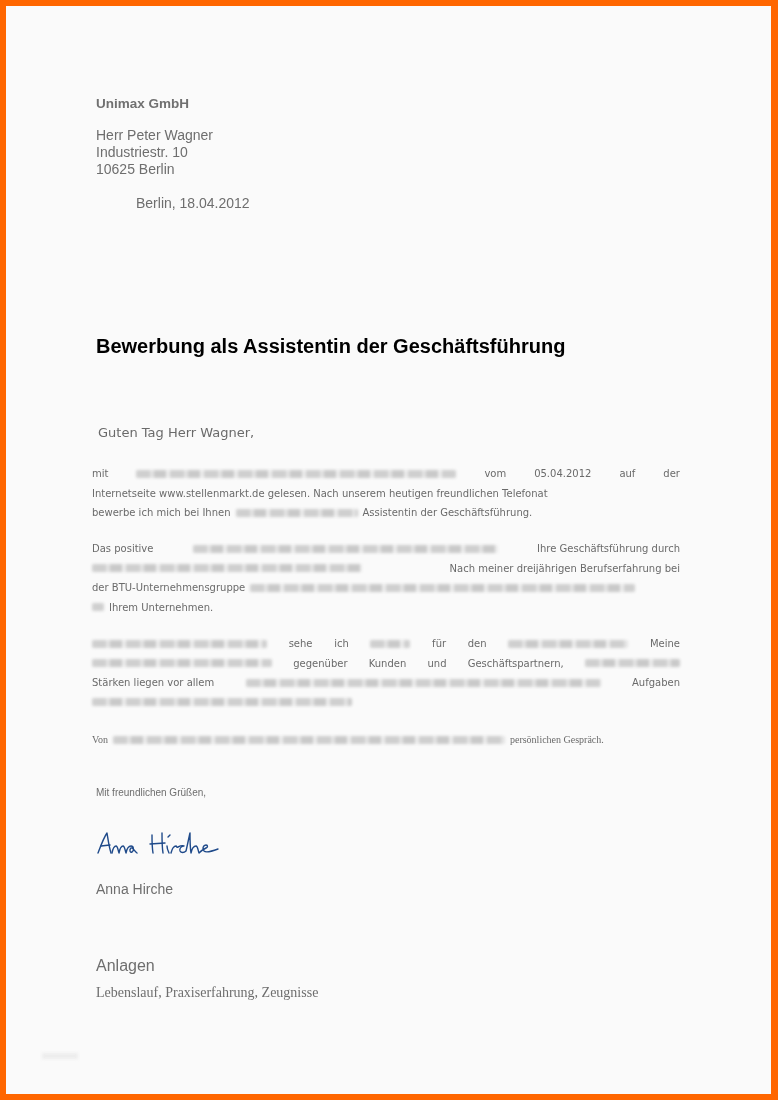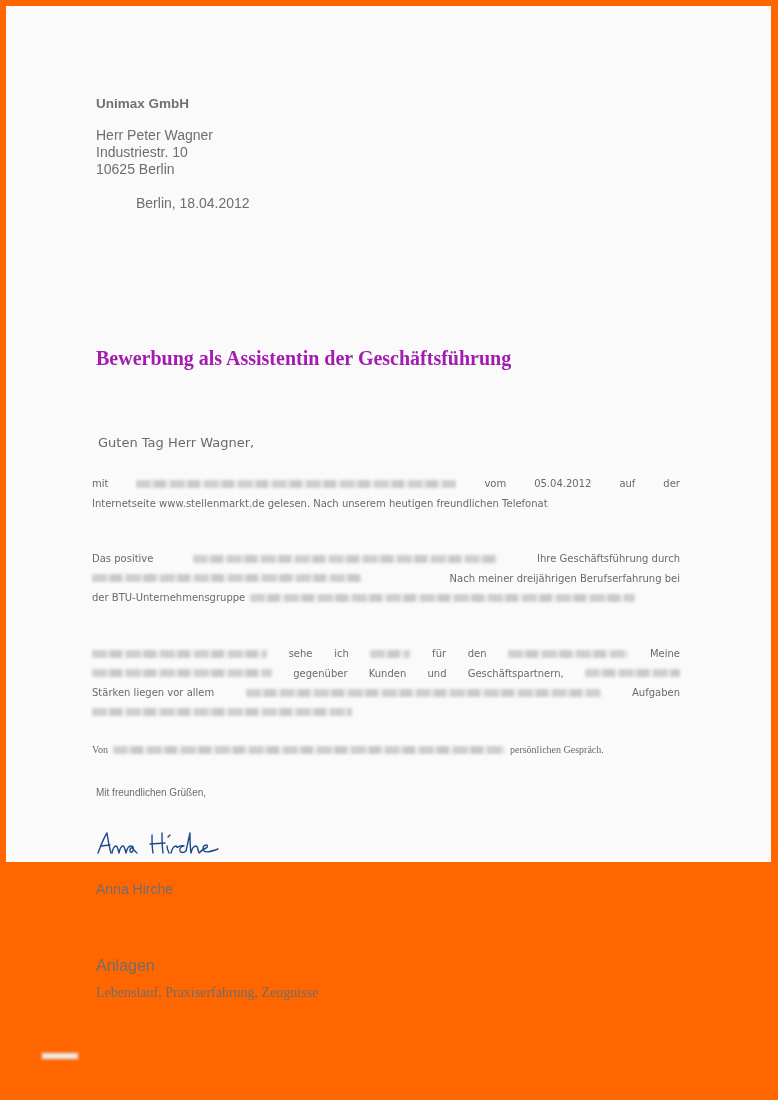--- a/index.html
+++ b/index.html
@@ -5,30 +5,30 @@
     html, body { margin: 0; padding: 0; }
     body {
       width: 778px; height: 1100px;
       background: #ff6600;
       position: relative;
       overflow: hidden;
     }
     .page {
       position: absolute;
       left: 6px; top: 6px;
-      width: 765px; height: 856px;
+      width: 765px; height: 1088px;
       background: #fafafa;
     }
     .sans { font-family: "Liberation Sans", sans-serif; color: #6e6e6e; }
-    .body-font { font-family: "DejaVu Sans", sans-serif; color: #6a6a6a; margin-top: 10px; }
+    .body-font { font-family: "DejaVu Sans", sans-serif; color: #6a6a6a; }
     .abs { position: absolute; }
     .sender { left: 90px; top: 90px; font-size: 13.5px; font-weight: bold; color: #707070; }
     .recipient { left: 90px; top: 121px; font-size: 14px; line-height: 17px; }
     .date { left: 90px; top: 189px; font-size: 14px; margin-left: 40px; }
-    .subject { left: 90px; top: 341px; font-size: 20px; font-weight: bold; color: #a21caf; font-family: Liberation Serif, serif; }
+    .subject { left: 90px; top: 329px; font-size: 20px; font-weight: bold; color: #000000; }
     .salutation { left: 92px; top: 419px; font-size: 13px; }
     .para {
       left: 86px; width: 588px;
       font-size: 10px; line-height: 19.5px;
       text-align: justify;
     }
     .para .line { display: flex; justify-content: space-between; align-items: center; height: 19.5px; white-space: nowrap; }
     .para .line.left { justify-content: flex-start; gap: 5px; }
     .blur {
       display: inline-block;
@@ -69,35 +69,44 @@
       <span>mit</span>
       <span class="blur" style="width:320px"></span>
       <span>vom</span>
       <span>05.04.2012</span>
       <span>auf</span>
       <span>der</span>
     </div>
     <div class="line">
       <span>Internetseite www.stellenmarkt.de gelesen. Nach unserem heutigen freundlichen Telefonat</span>
     </div>
+    <div class="line left">
+      <span>bewerbe ich mich bei Ihnen</span>
+      <span class="blur" style="width:122px"></span>
+      <span>Assistentin der Geschäftsführung.</span>
+    </div>
   </div>
 
   <div class="abs body-font para" style="top:533px;">
     <div class="line">
       <span>Das positive</span>
       <span class="blur" style="width:305px"></span>
       <span>Ihre Geschäftsführung durch</span>
     </div>
     <div class="line">
       <span class="blur" style="width:270px"></span>
       <span>Nach meiner dreijährigen Berufserfahrung bei</span>
     </div>
     <div class="line left">
       <span>der BTU-Unternehmensgruppe</span>
       <span class="blur" style="width:385px"></span>
+    </div>
+    <div class="line left">
+      <span class="blur" style="width:12px"></span>
+      <span>Ihrem Unternehmen.</span>
     </div>
   </div>
 
   <div class="abs body-font para" style="top:628px;">
     <div class="line">
       <span class="blur" style="width:175px"></span>
       <span>sehe</span>
       <span>ich</span>
       <span class="blur" style="width:40px"></span>
       <span>für</span>

